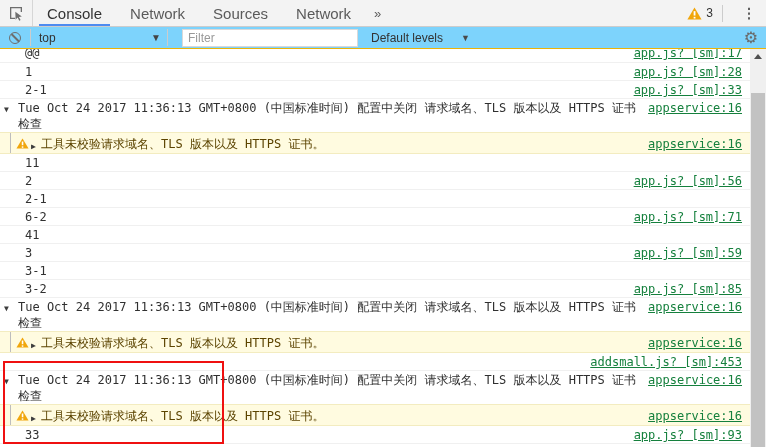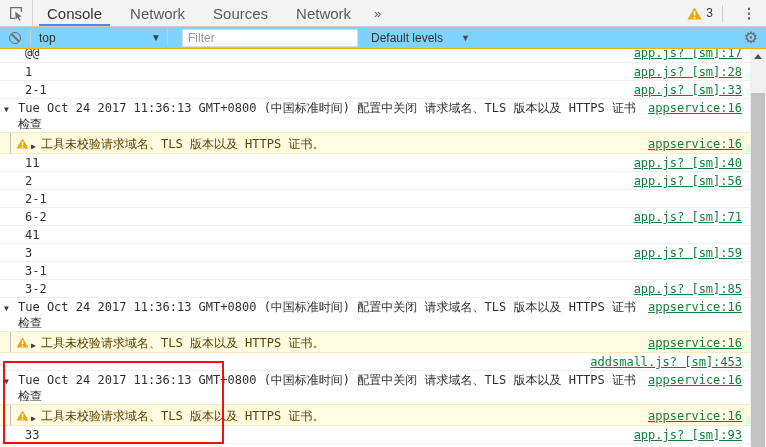--- a/index.html
+++ b/index.html
@@ -165,21 +165,20 @@
       <svg class="wicon" width="13" height="11" viewBox="0 0 14 12">
         <path d="M7 0.5 L13.6 11.5 H0.4 Z" fill="#f1a60b"></path>
         <rect x="6.2" y="3.8" width="1.7" height="4.1" fill="#fff"></rect>
         <rect x="6.2" y="9.1" width="1.7" height="1.6" fill="#fff"></rect>
       </svg>
       <span class="w-tri">▶</span>
       <span class="msg">工具未校验请求域名、TLS 版本以及 HTTPS 证书。</span>
     </div>
 
     <div class="row r-log">
-      <a class="src">app.js? [sm]:40</a>
       <span class="msg">11</span>
     </div>
 
     <div class="row r-log">
       <a class="src">app.js? [sm]:56</a>
       <span class="msg">2</span>
     </div>
 
     <div class="row r-log">
       <span class="msg">2-1</span>

